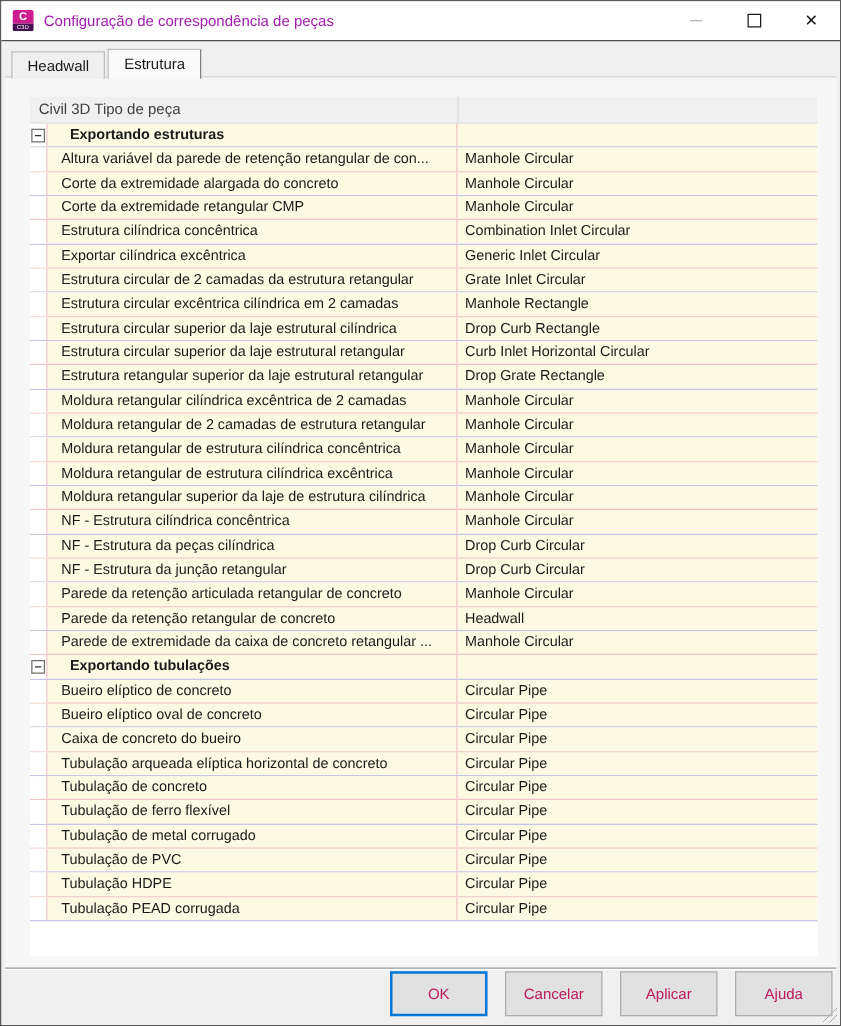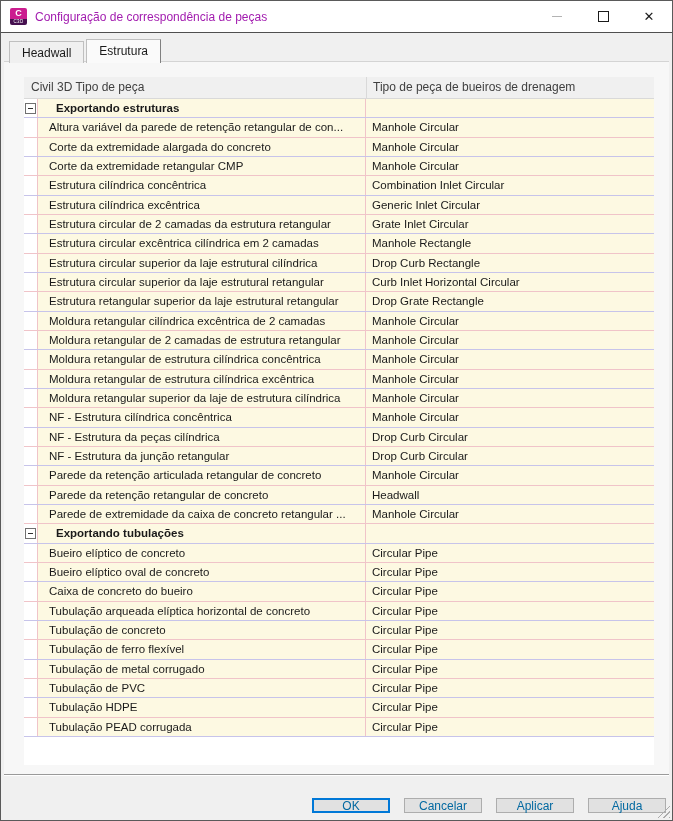--- a/index.html
+++ b/index.html
@@ -34,43 +34,43 @@
     border-right-color:#808080;z-index:4;}
   .tabpage{
     position:absolute;left:3px;right:3px;top:60px;bottom:45px;background:#f7f7f7;
     border-top:1px solid #d4d4d4;border-bottom:1px solid #9a9a9a;
     box-shadow:0 1px 0 #ffffff;
   }
   
   .grid{position:absolute;left:20px;top:15px;width:630px;height:688px;background:#ffffff;
     display:flex;flex-direction:column;overflow:hidden;}
   .grid-header{height:22px;flex:0 0 auto;display:flex;background:#f0f0f0;
-    border-bottom:1px solid #d9d9d9;color:#404040;box-sizing:border-box;}
+    border-bottom:1px solid #d9d9d9;color:#404040;box-sizing:border-box;gap:44px;}
   .gh1{width:343px;box-sizing:border-box;border-right:1px solid #d9d9d9;
     padding-left:7px;line-height:21px;overflow:hidden;white-space:nowrap;}
   .gh2{flex:1;padding-left:6px;line-height:21px;overflow:hidden;white-space:nowrap;}
   .rows{flex:0 0 auto;display:flex;flex-direction:column;}
   .row{display:flex;height:19.33px;box-sizing:border-box;background:#fdf9e2;
     border-bottom:1px solid #f0c4c9;font-size:11.5px;}
   .rows .row:nth-child(odd){border-bottom-color:#c7c4ea;}
   .gutter{width:14px;flex:0 0 auto;background:#ffffff;border-right:1px solid #f0c4c9;
     box-sizing:border-box;display:flex;align-items:center;justify-content:center;}
   .expander{width:11px;height:11px;box-sizing:border-box;border:1px solid #707070;
     background:#fff;position:relative;flex:0 0 auto;}
   .expander::after{content:"";position:absolute;left:2px;right:2px;top:4px;height:1px;
     background:#303030;}
   .c1{width:328px;flex:0 0 auto;box-sizing:border-box;border-right:1px solid #f0c4c9;
     padding-left:11px;line-height:18px;overflow:hidden;white-space:nowrap;}
   .row.group .c1{font-weight:bold;padding-left:18px;}
   .c2{flex:1;padding-left:6px;line-height:18px;overflow:hidden;white-space:nowrap;}
   
   .button-bar{position:absolute;right:6px;bottom:7px;display:flex;gap:14px;}
-  .btn{width:78px;height:15px;box-sizing:border-box;background:#e1e1e1;
+  .btn{width:78px;height:36px;box-sizing:border-box;background:#e1e1e1;
     border:1px solid #adadad;font-family:"Liberation Sans",sans-serif;font-size:12px;
-    color:#0369a1;display:flex;align-items:center;justify-content:center;}
+    color:#be185d;display:flex;align-items:center;justify-content:center;}
   .btn.default{border:2px solid #0078d7;}
   .resize-grip{position:absolute;right:2px;bottom:2px;width:13px;height:13px;
     background:repeating-linear-gradient(-45deg,#ababab 0 1px,transparent 1px 4px);
     clip-path:polygon(100% 0,100% 100%,0 100%);}
 </style>
 </head>
 <body>
 
 <div class="window">
 
@@ -95,21 +95,20 @@
 
   <div class="tabstrip">
     <div class="tab">Headwall</div>
     <div class="tab active">Estrutura</div>
   </div>
 
   <div class="tabpage">
     <div class="grid">
       <div class="grid-header">
         <div class="gh1">Civil 3D Tipo de peça</div>
-        <div class="gh2">Tipo de peça de bueiros de drenagem</div>
       </div>
       <div class="rows" id="rows">
           <div class="row group">
             <div class="gutter">
               <div class="expander"></div>
             </div>
             <div class="c1">Exportando estruturas</div>
             <div class="c2"></div>
           </div>
           <div class="row">
@@ -127,21 +126,21 @@
             <div class="c1">Corte da extremidade retangular CMP</div>
             <div class="c2">Manhole Circular</div>
           </div>
           <div class="row">
             <div class="gutter"></div>
             <div class="c1">Estrutura cilíndrica concêntrica</div>
             <div class="c2">Combination Inlet Circular</div>
           </div>
           <div class="row">
             <div class="gutter"></div>
-            <div class="c1">Estrutura cilíndrica excêntrica</div>
+            <div class="c1">Exportar cilíndrica excêntrica</div>
             <div class="c2">Generic Inlet Circular</div>
           </div>
           <div class="row">
             <div class="gutter"></div>
             <div class="c1">Estrutura circular de 2 camadas da estrutura retangular</div>
             <div class="c2">Grate Inlet Circular</div>
           </div>
           <div class="row">
             <div class="gutter"></div>
             <div class="c1">Estrutura circular excêntrica cilíndrica em 2 camadas</div>

